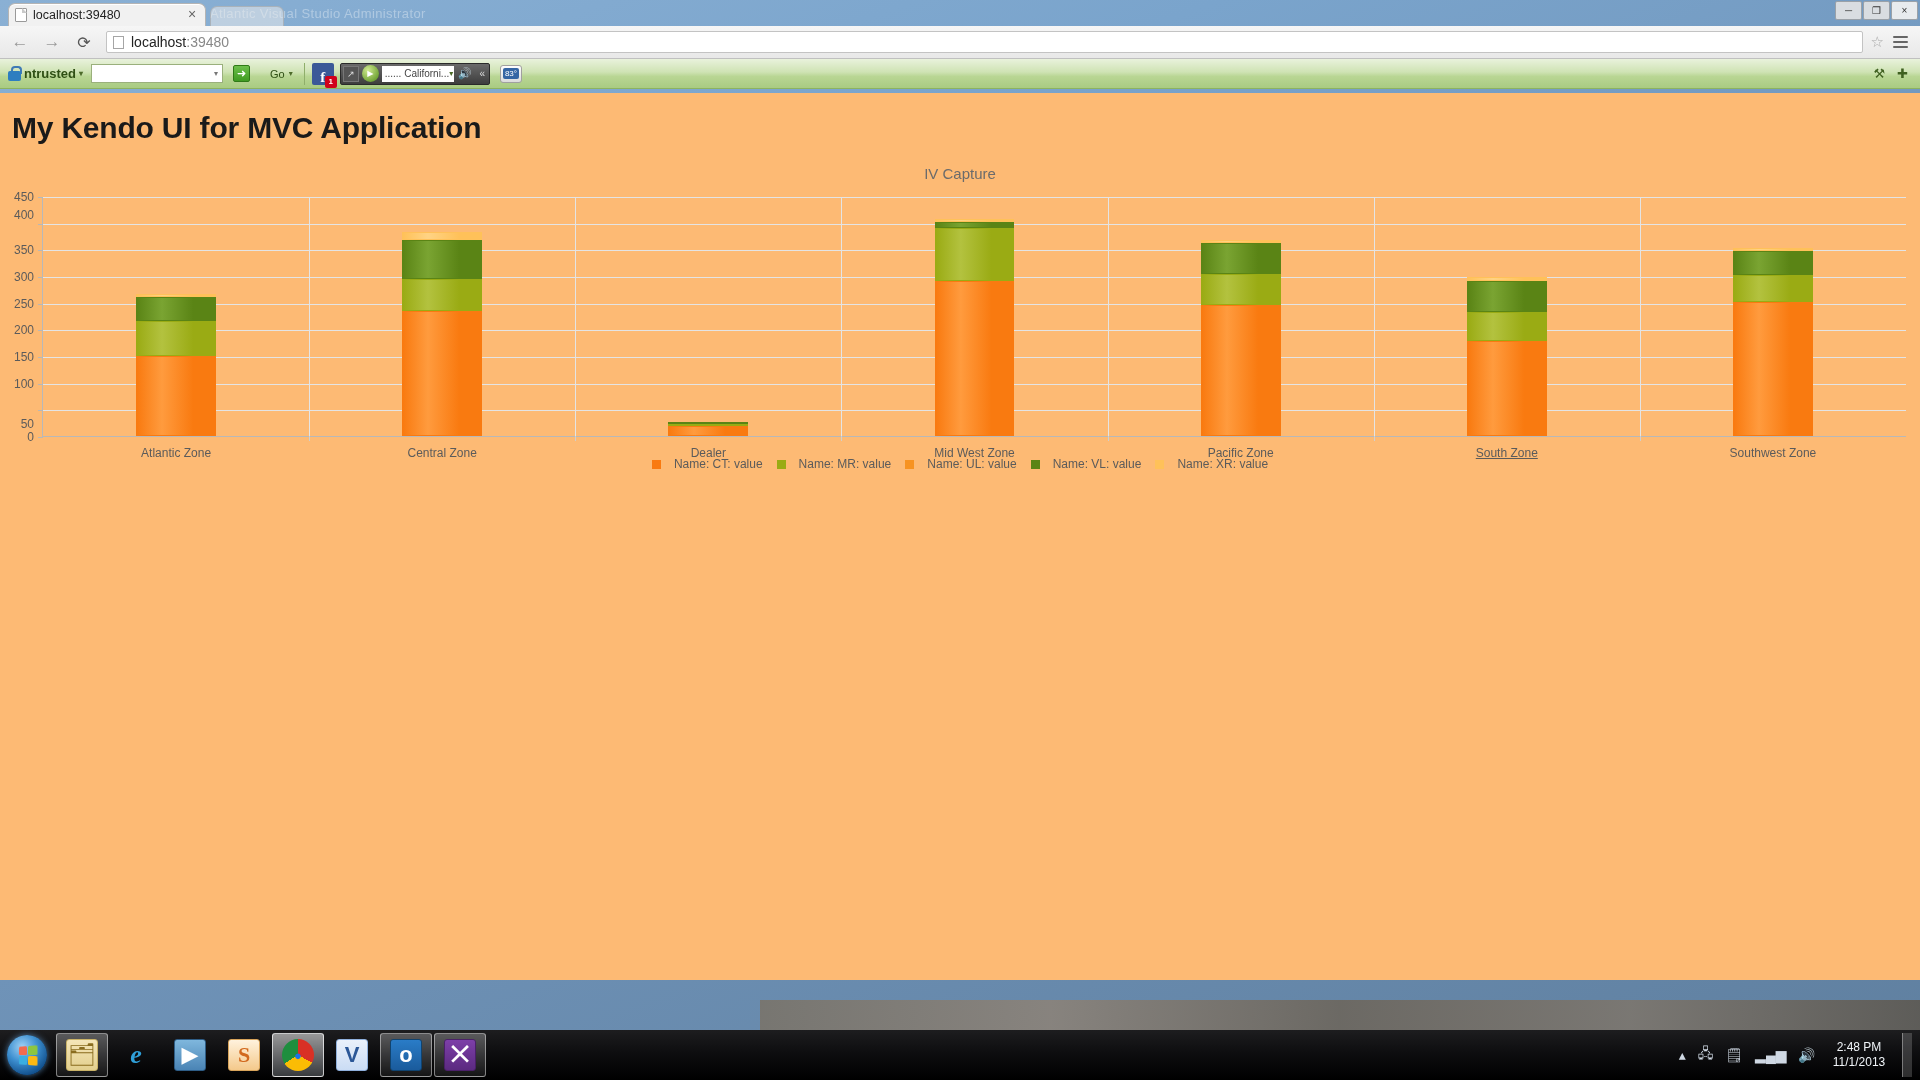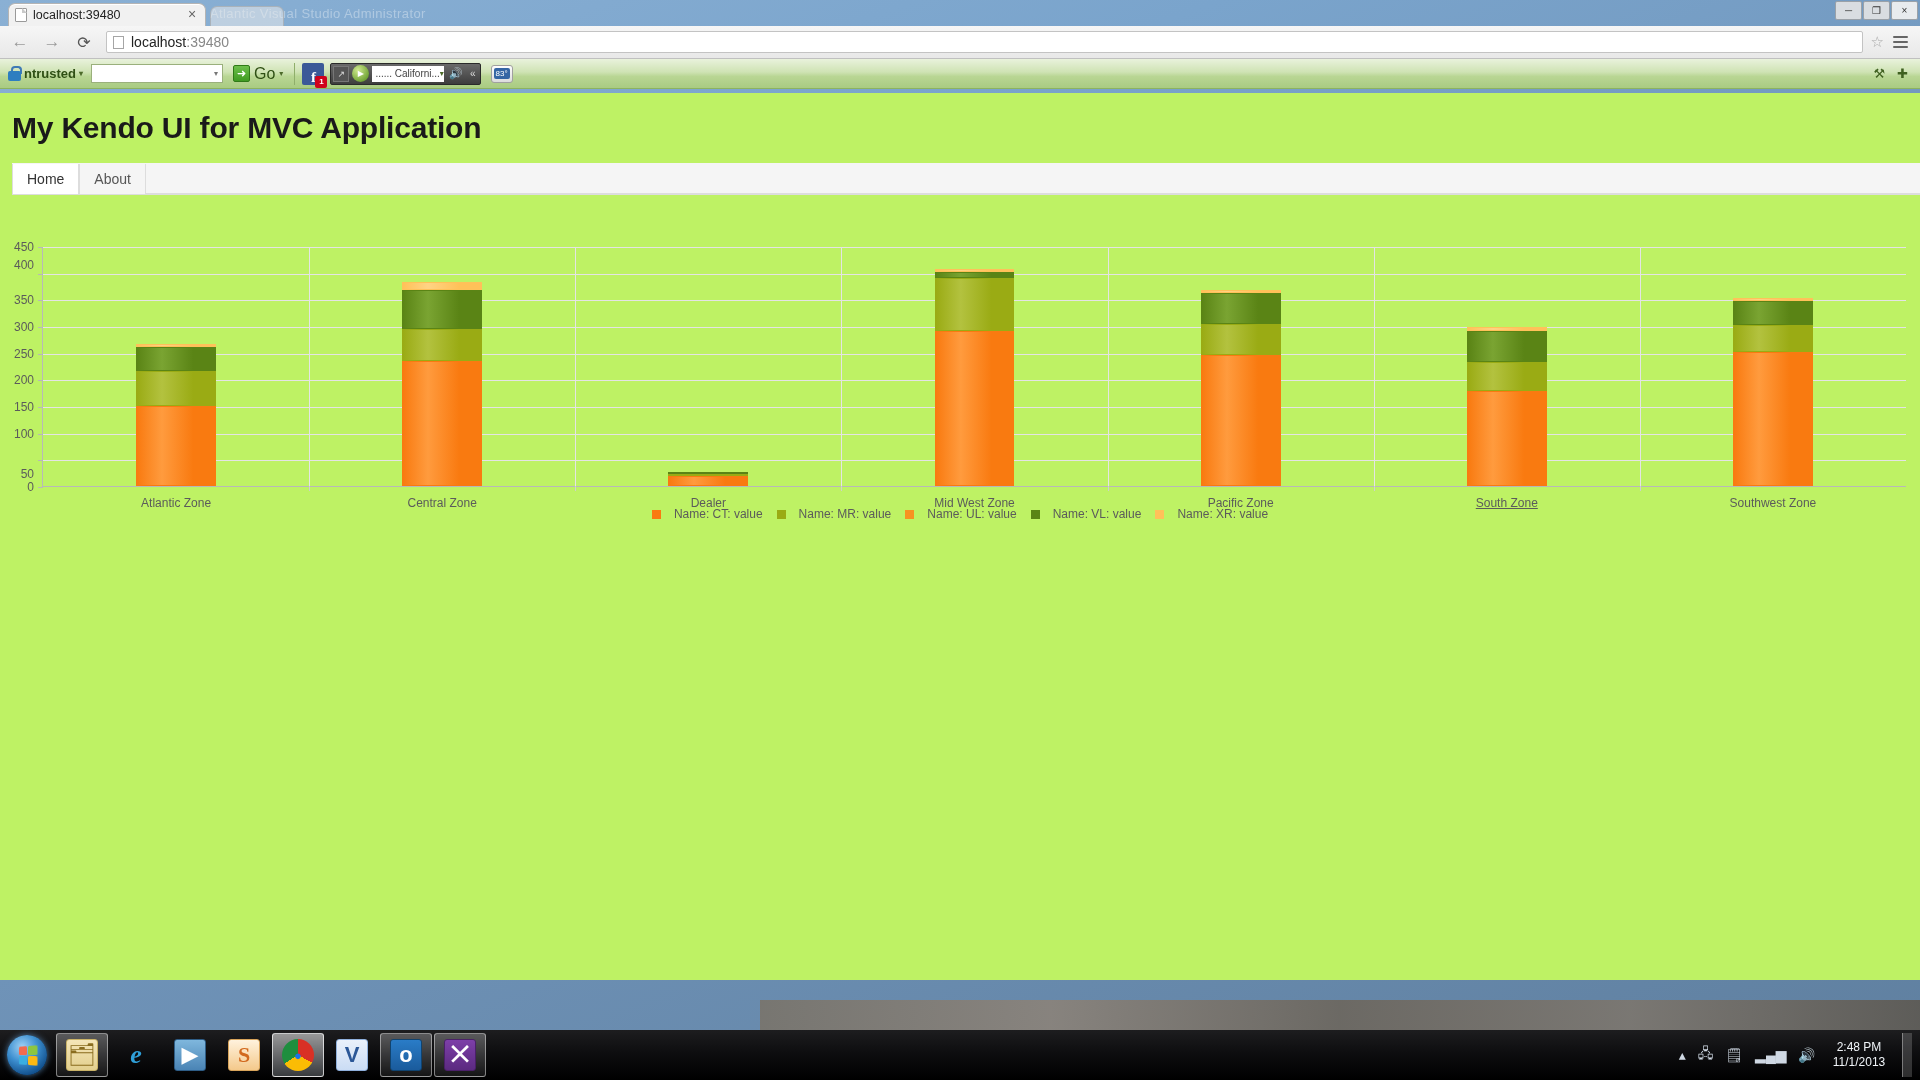--- a/index.html
+++ b/index.html
@@ -135,21 +135,21 @@
   .ext-search .caret { color: #777; }
   .go-btn {
     margin-left: 6px; height: 20px; display: flex; align-items: center;
     gap: 4px; padding: 0 4px;
   }
   .go-arrow {
     width: 17px; height: 17px; background: linear-gradient(#6cc04a,#3f9a22);
     border: 1px solid #2f7a17; border-radius: 2px; color: #fff;
     font-size: 11px; display: flex; align-items: center; justify-content: center;
   }
-  .go-label { font-size: 16px; color: #2f4f14; }
+  .go-label { font-size: 11px; color: #2f4f14; margin-left: 16px; }
   .tb-sep { width: 1px; height: 22px; background: #8fae6b; margin: 0 7px; }
 
   .ico-btn { width: 22px; height: 22px; border-radius: 2px; position: relative; flex: none; }
   .ico-fb {
     background: #3b5998; color: #fff; font-size: 15px; font-weight: bold;
     font-family: "Liberation Serif", serif;
     display: flex; align-items: flex-end; justify-content: center; line-height: 1;
   }
   .fb-badge {
     position: absolute; right: -3px; bottom: -3px; width: 12px; height: 12px;
@@ -185,21 +185,21 @@
   .wx-pill {
     background: #3465a4; color: #fff; font-size: 8px; border-radius: 2px;
     padding: 0 2px; line-height: 11px;
   }
   .ext-right { margin-left: auto; display: flex; align-items: center; gap: 12px; padding-right: 8px; }
   .ext-right span { color: #3f6020; font-size: 13px; }
 
   
   #page {
     position: absolute; left: 0; top: 93px; right: 0; bottom: 50px;
-    background: #bef264; overflow: hidden;
+    background: #fdba74; overflow: hidden;
   }
   .site-title {
     font-size: 30px; font-weight: bold; color: #1a1a1a;
     padding: 18px 0 0 12px; letter-spacing: -.2px;
   }
   .tabs {
     margin: 20px 0 0 12px; height: 30px; display: flex; align-items: flex-end;
     border-bottom: 1px solid #ddd; position: relative;
   }
   .tabs::after {
@@ -367,30 +367,23 @@
       <span class="wx-pill">83°</span>
     </div>
     <div class="ext-right">
       <span>⚒</span>
       <span>✚</span>
     </div>
   </div>
 
   <div id="page">
     <div class="site-title">My Kendo UI for MVC Application</div>
-    <div class="tabs" id="site-tabs">
-        <div class="nav-tab active">
-          <span>Home</span>
-        </div>
-        <div class="nav-tab">
-          <span>About</span>
-        </div>
-      </div>
 
     <div id="chart">
+      <div id="chart-title">IV Capture</div>
       <div id="plot">
           <div class="tickmark" style="top: 240px;"></div>
           <div class="ytick" style="top: 240px;">0</div>
           <div class="gridline" style="top: 213.333px;"></div>
           <div class="tickmark" style="top: 213.333px;"></div>
           <div class="ytick" style="top: 227px;">50</div>
           <div class="gridline" style="top: 186.667px;"></div>
           <div class="tickmark" style="top: 186.667px;"></div>
           <div class="ytick" style="top: 186.667px;">100</div>
           <div class="gridline" style="top: 160px;"></div>

